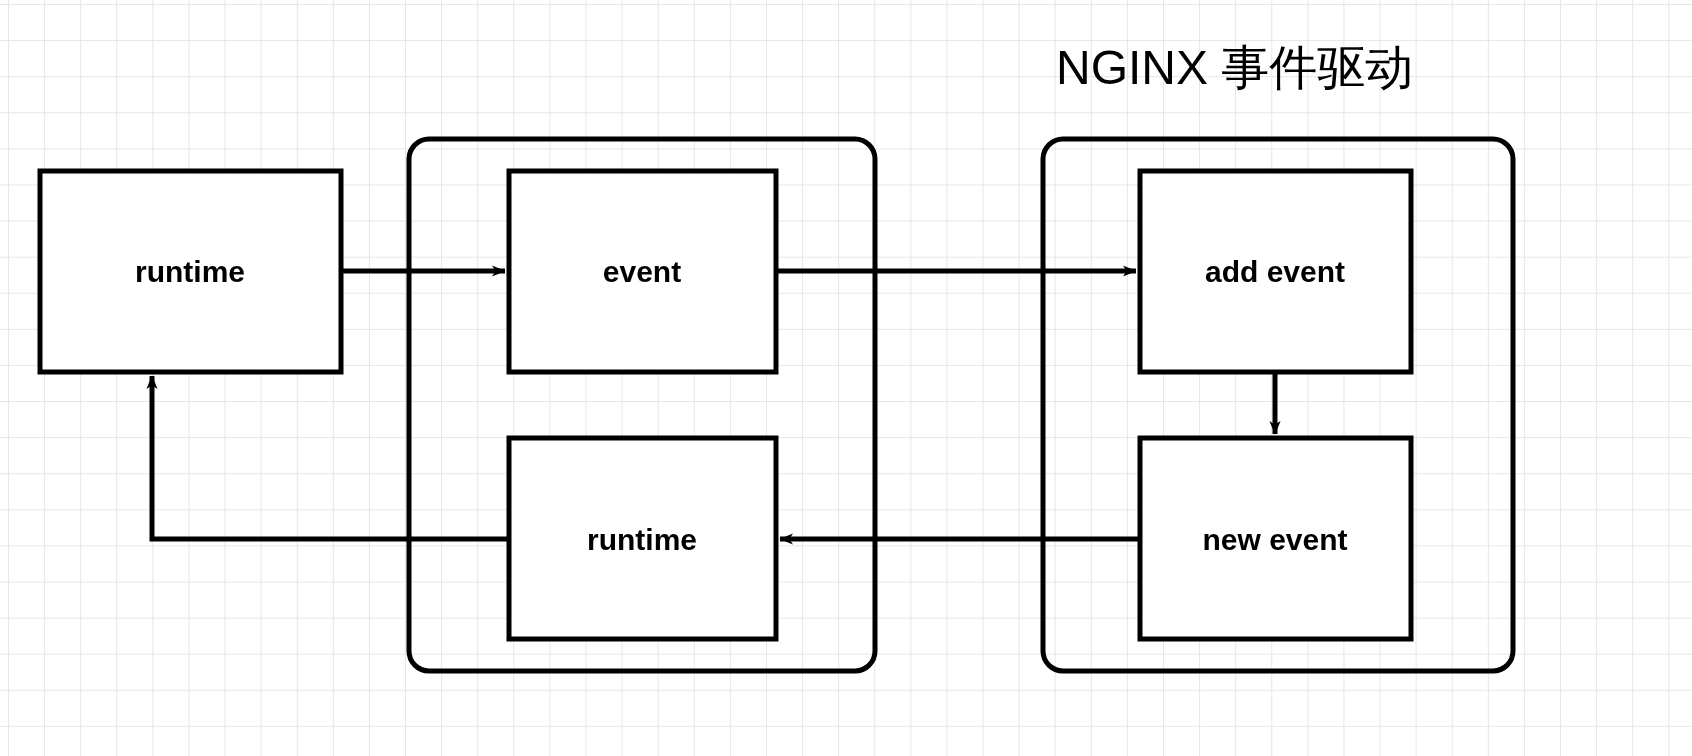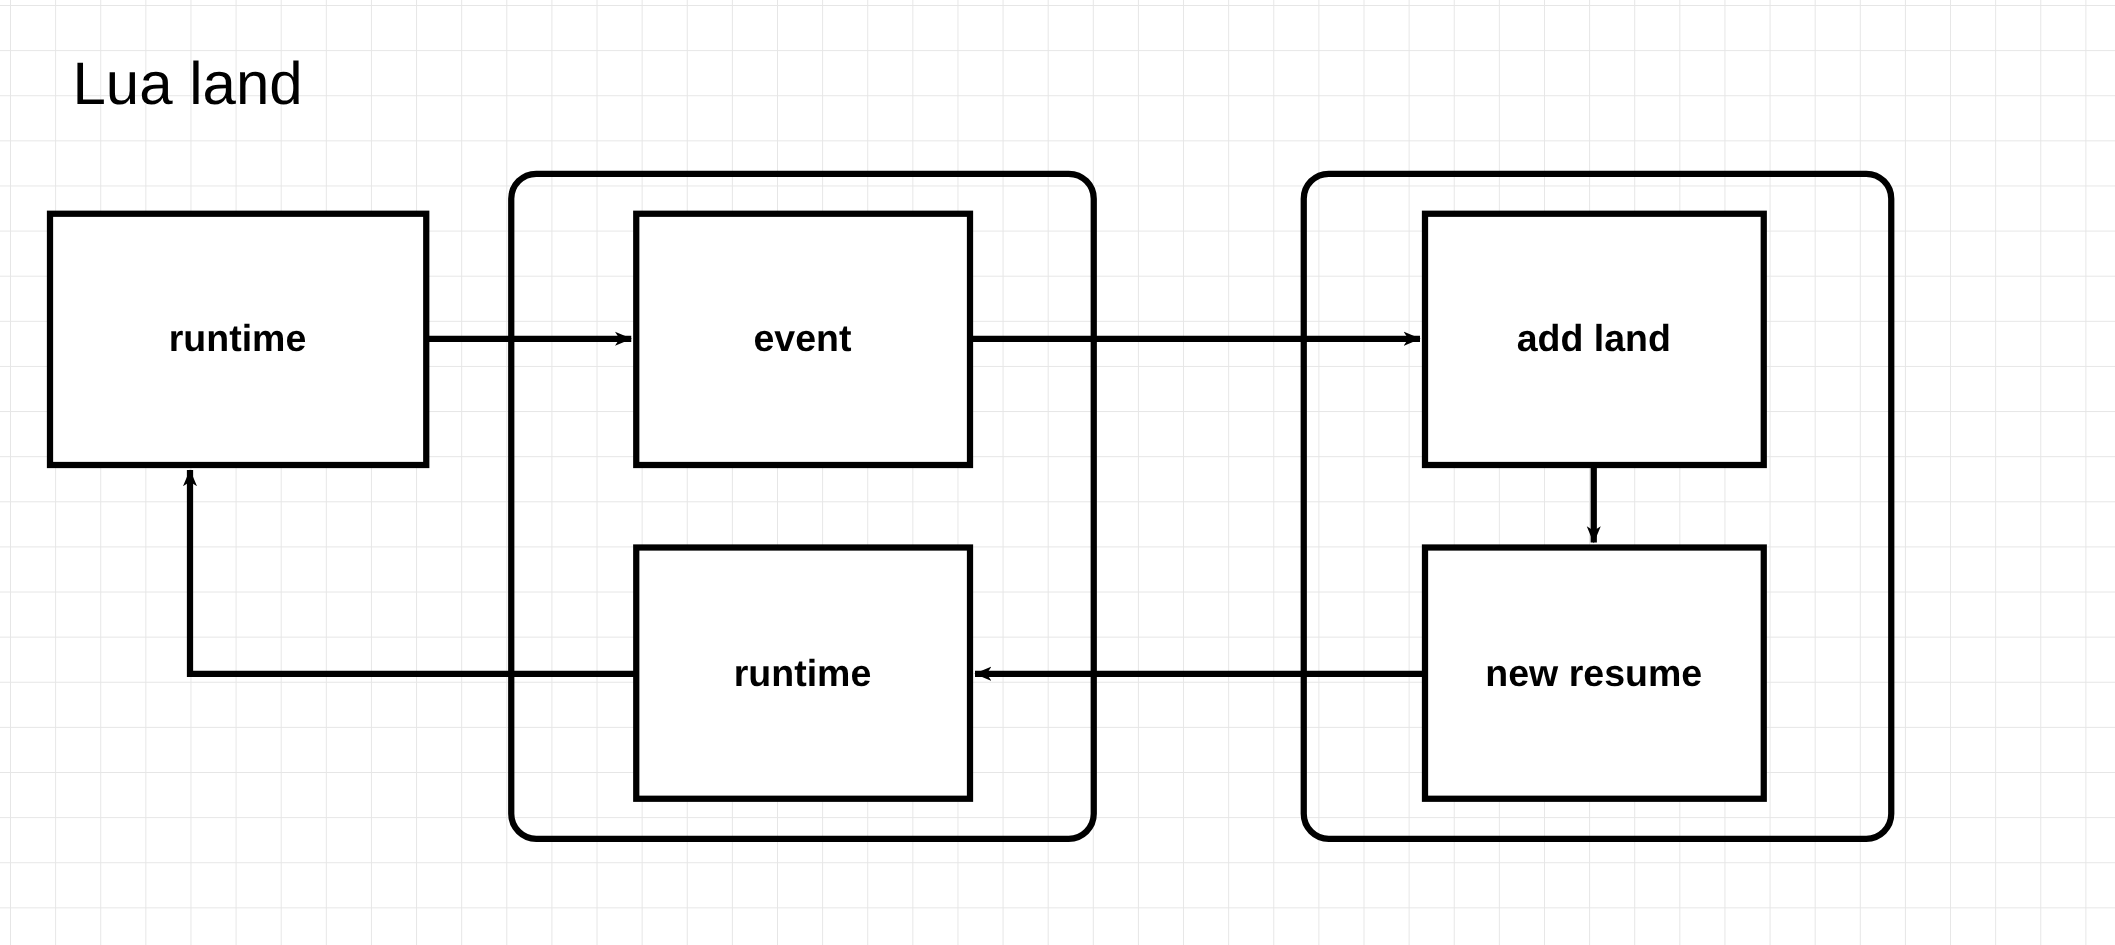--- a/index.html
+++ b/index.html
@@ -81,21 +81,21 @@
       <path d="M509,539 L152,539 L152,376" fill="none" stroke="#000000" stroke-width="5" marker-end="url(#arrowhead)"></path>
     </g>
 
     <rect x="40" y="171" width="301" height="201" fill="#ffffff" stroke="#000000" stroke-width="5"></rect>
     <rect x="509" y="171" width="267" height="201" fill="#ffffff" stroke="#000000" stroke-width="5"></rect>
     <rect x="509" y="438" width="267" height="201" fill="#ffffff" stroke="#000000" stroke-width="5"></rect>
     <rect x="1140" y="171" width="271" height="201" fill="#ffffff" stroke="#000000" stroke-width="5"></rect>
     <rect x="1140" y="438" width="271" height="201" fill="#ffffff" stroke="#000000" stroke-width="5"></rect>
   </svg>
 
-  <div class="group-title" style="left:58px; top:44px;">Lua land</div>
+  <div class="group-title" style="left:1056px; top:44px;">NGINX 事件驱动</div>
 
   <div class="node-label" style="left:190px; top:272px;">runtime</div>
   <div class="node-label" style="left:642px; top:272px;">event</div>
   <div class="node-label" style="left:642px; top:540px;">runtime</div>
-  <div class="node-label" style="left:1275px; top:272px;">add land</div>
-  <div class="node-label" style="left:1275px; top:540px;">new resume</div>
+  <div class="node-label" style="left:1275px; top:272px;">add event</div>
+  <div class="node-label" style="left:1275px; top:540px;">new event</div>
 
 </div>
 
 </body></html>

